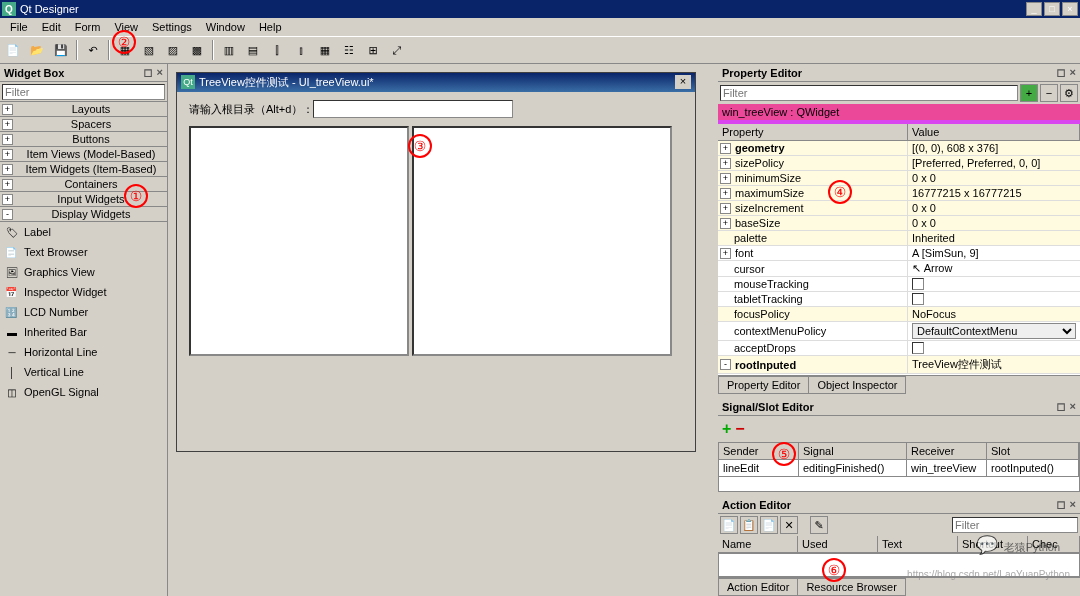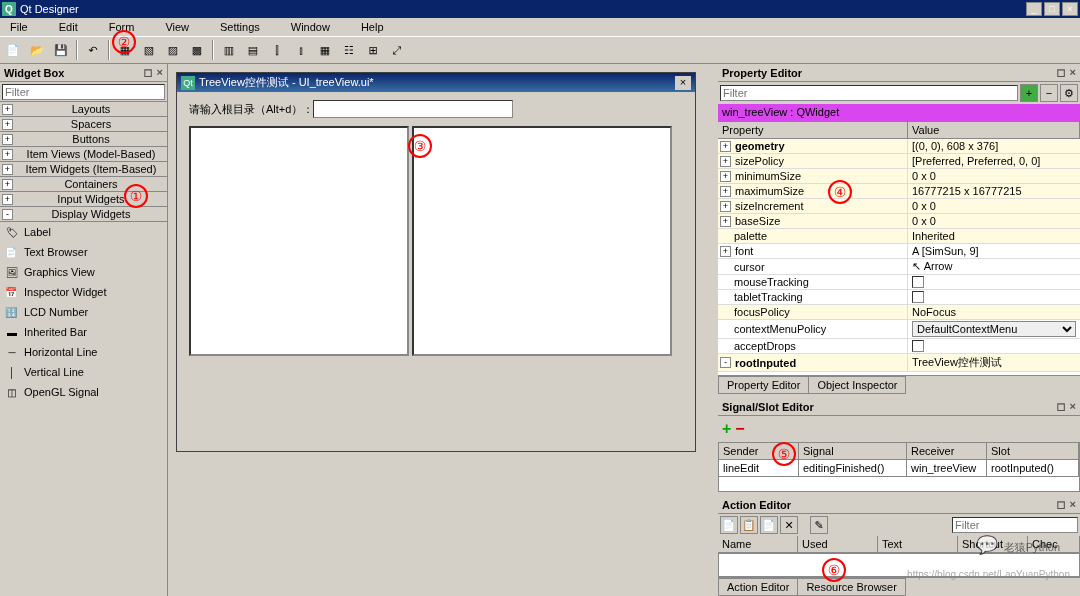--- a/index.html
+++ b/index.html
@@ -1,47 +1,47 @@
 <!DOCTYPE html>
 <html><head>
 <meta charset="utf-8">
 <style>
 * { box-sizing: border-box; margin: 0; padding: 0; font-family: SimSun, sans-serif; font-size: 11px; }
 body { background: #d4d0c8; width: 1080px; height: 596px; overflow: hidden; position: relative; }
 .titlebar { background: linear-gradient(#0a246a,#0a246a); color: #fff; height: 18px; display: flex; align-items: center; padding: 0 2px; }
 .titlebar .icon { width: 14px; height: 14px; background: #4a8; margin-right: 4px; display: inline-flex; align-items: center; justify-content: center; color: #fff; font-weight: bold; font-size: 10px; }
 .win-btns { margin-left: auto; display: flex; }
 .win-btn { width: 16px; height: 14px; background: #d4d0c8; border: 1px solid #888; margin-left: 2px; font-size: 9px; text-align: center; line-height: 12px; }
-.menubar { background: #d4d0c8; height: 18px; display: flex; align-items: center; padding: 0 4px; gap: 19px; }
+.menubar { background: #d4d0c8; height: 18px; display: flex; align-items: center; padding: 0 4px; gap: 2px; }
 .menubar span { padding: 1px 6px; }
 .toolbar { background: #d4d0c8; height: 28px; border-top: 1px solid #fff; border-bottom: 1px solid #888; display: flex; align-items: center; padding: 0 2px; gap: 2px; }
 .tb-btn { width: 22px; height: 22px; border: 1px solid transparent; display: inline-flex; align-items: center; justify-content: center; }
 .tb-sep { width: 2px; height: 20px; border-left: 1px solid #888; border-right: 1px solid #fff; margin: 0 2px; }
 .main { display: flex; height: 532px; }
 .widgetbox { width: 168px; background: #d4d0c8; border-right: 1px solid #888; display: flex; flex-direction: column; }
 .panel-title { background: #d4d0c8; padding: 2px 4px; font-weight: bold; border-bottom: 1px solid #888; display: flex; justify-content: space-between; align-items: center; }
 .panel-ctrl { display: flex; gap: 4px; font-size: 9px; color: #555; }
 .filter-inp { width: calc(100% - 4px); margin: 2px; border: 1px inset #888; padding: 1px 2px; font-size: 11px; }
 .wb-cat { background: #d4d0c8; border: 1px solid #888; border-left: none; border-right: none; padding: 1px 2px; display: flex; align-items: center; margin-top: -1px; }
 .wb-cat .pm { width: 11px; height: 11px; border: 1px solid #888; background: #fff; text-align: center; line-height: 9px; font-size: 9px; margin-right: 4px; }
 .wb-cat .lbl { flex: 1; text-align: center; }
 .wb-item { display: flex; align-items: center; padding: 2px 4px; gap: 4px; }
 .wb-item .ic { width: 16px; height: 16px; display: inline-flex; align-items: center; justify-content: center; font-size: 10px; }
 .canvas { flex: 1; background: #d4d0c8; padding: 8px; position: relative; }
 .subwin { background: #d4d0c8; border: 1px solid #404040; width: 520px; height: 380px; }
-.subwin-title { background: linear-gradient(#0a246a,#3a6ea5); color: #fff; padding: 2px 4px; display: flex; align-items: center; }
+.subwin-title { background: linear-gradient(#0a246a,#3a6ea5); color: #fff; padding: 2px 4px; display: flex; align-items: flex-start; }
 .subwin-title .qt { background: #4a8; width: 14px; height: 14px; margin-right: 4px; font-size: 9px; text-align: center; line-height: 14px; }
 .subwin-title .xb { margin-left: auto; width: 16px; height: 14px; background: #d4d0c8; color: #000; text-align: center; line-height: 12px; }
 .form-row { display: flex; align-items: center; padding: 8px 12px; }
 .form-row input { border: 1px inset #888; padding: 2px; width: 200px; background: #fff; }
 .tree-area { display: flex; gap: 3px; padding: 0 12px; }
 .tree-col { border: 2px inset #888; background: #fff; height: 230px; }
 .tree-col.l { width: 220px; } .tree-col.r { width: 260px; }
 .right { width: 362px; display: flex; flex-direction: column; background: #d4d0c8; }
-.prop-obj { padding: 2px 4px; background: #d946ef; border-bottom: 2px solid #d946ef; }
+.prop-obj { padding: 2px 4px; background: #ec4899; border-bottom: 4px solid #d946ef; }
 .prop-grid { flex: 1; overflow: auto; background: #fff; }
 .prop-hdr { display: flex; background: #d4d0c8; border-bottom: 1px solid #888; }
 .prop-hdr div { padding: 2px 4px; border-right: 1px solid #888; }
 .prop-hdr .c1 { width: 190px; } .prop-hdr .c2 { flex: 1; }
 .prop-row { display: flex; border-bottom: 1px solid #ddd; }
 .prop-row.y { background: #fffbe0; }
 .prop-row .c1 { width: 190px; padding: 1px 2px; display: flex; align-items: center; border-right: 1px solid #ddd; }
 .prop-row .c2 { flex: 1; padding: 1px 4px; display: flex; align-items: center; }
 .prop-row .pm { width: 11px; height: 11px; border: 1px solid #888; background: #fff; text-align: center; line-height: 9px; font-size: 9px; margin-right: 4px; }
 .prop-row .sp { display: inline-block; width: 14px; }

